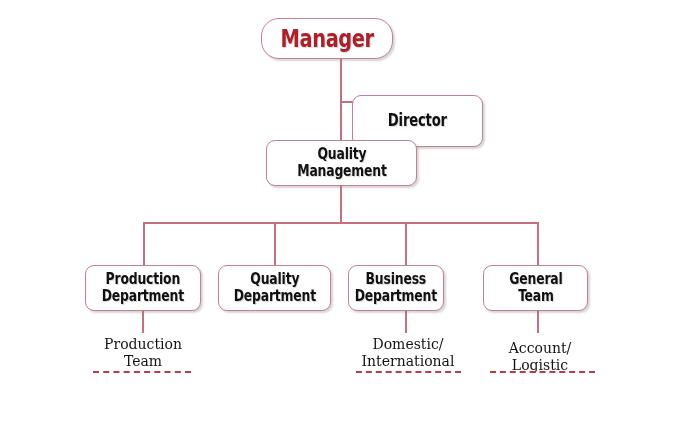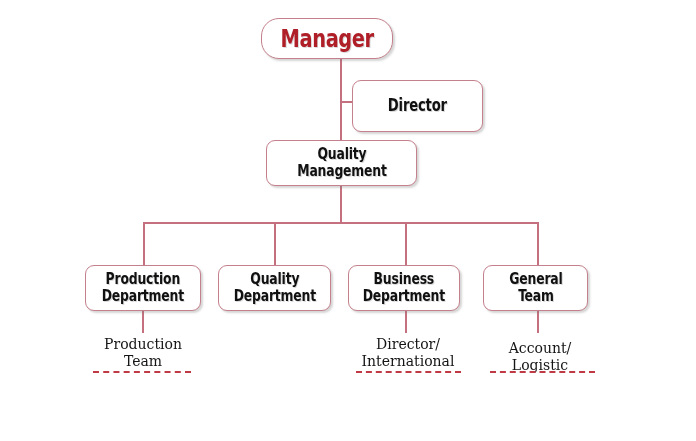--- a/index.html
+++ b/index.html
@@ -42,33 +42,33 @@
   
   #node-manager{left:261px;top:18px;width:132px;height:41px;border-radius:18px;}
   #node-manager .lbl{
     color:#b01e28;
     font-size:25px;
     letter-spacing:-0.4px;
     text-shadow:1px 1px 0 rgba(150,150,150,0.35);
   }
 
   
-  #node-director{left:352px;top:80px;width:131px;height:52px;}
+  #node-director{left:352px;top:95px;width:131px;height:52px;}
   #node-director .lbl{font-size:17px;text-shadow:1px 1px 0 rgba(150,150,150,0.35);}
 
   
   #node-quality-management{left:266px;top:140px;width:151px;height:46px;}
   #node-quality-management .lbl{font-size:16px;text-shadow:1px 1px 0 rgba(150,150,150,0.35);}
 
   
   .dept{top:265px;height:46px;}
   .dept .lbl{font-size:16px;text-shadow:1px 1px 0 rgba(150,150,150,0.35);}
   #node-production-department{left:85px;width:116px;}
   #node-quality-department{left:218px;width:113px;}
-  #node-business-department{left:348px;width:112px;}
+  #node-business-department{left:348px;width:96px;}
   #node-general-team{left:483px;width:105px;}
 
   
   .leaf{
     position:absolute;
     text-align:center;
     font-family:"DejaVu Serif","Liberation Serif",serif;
     font-size:14px;
     line-height:1.18;
     color:#151515;
@@ -141,21 +141,21 @@
 
   <div class="node dept" id="node-general-team">
     <span class="lbl">General
 Team</span>
   </div>
 
   <div class="leaf" id="leaf-production-team">Production
 Team</div>
   <div class="leaf-rule" id="rule-production-team"></div>
 
-  <div class="leaf" id="leaf-domestic-international">Director/
+  <div class="leaf" id="leaf-domestic-international">Domestic/
 International</div>
   <div class="leaf-rule" id="rule-domestic-international"></div>
 
   <div class="leaf" id="leaf-account-logistic">Account/
 Logistic</div>
   <div class="leaf-rule" id="rule-account-logistic"></div>
 
 </div>
 
 </body></html>

